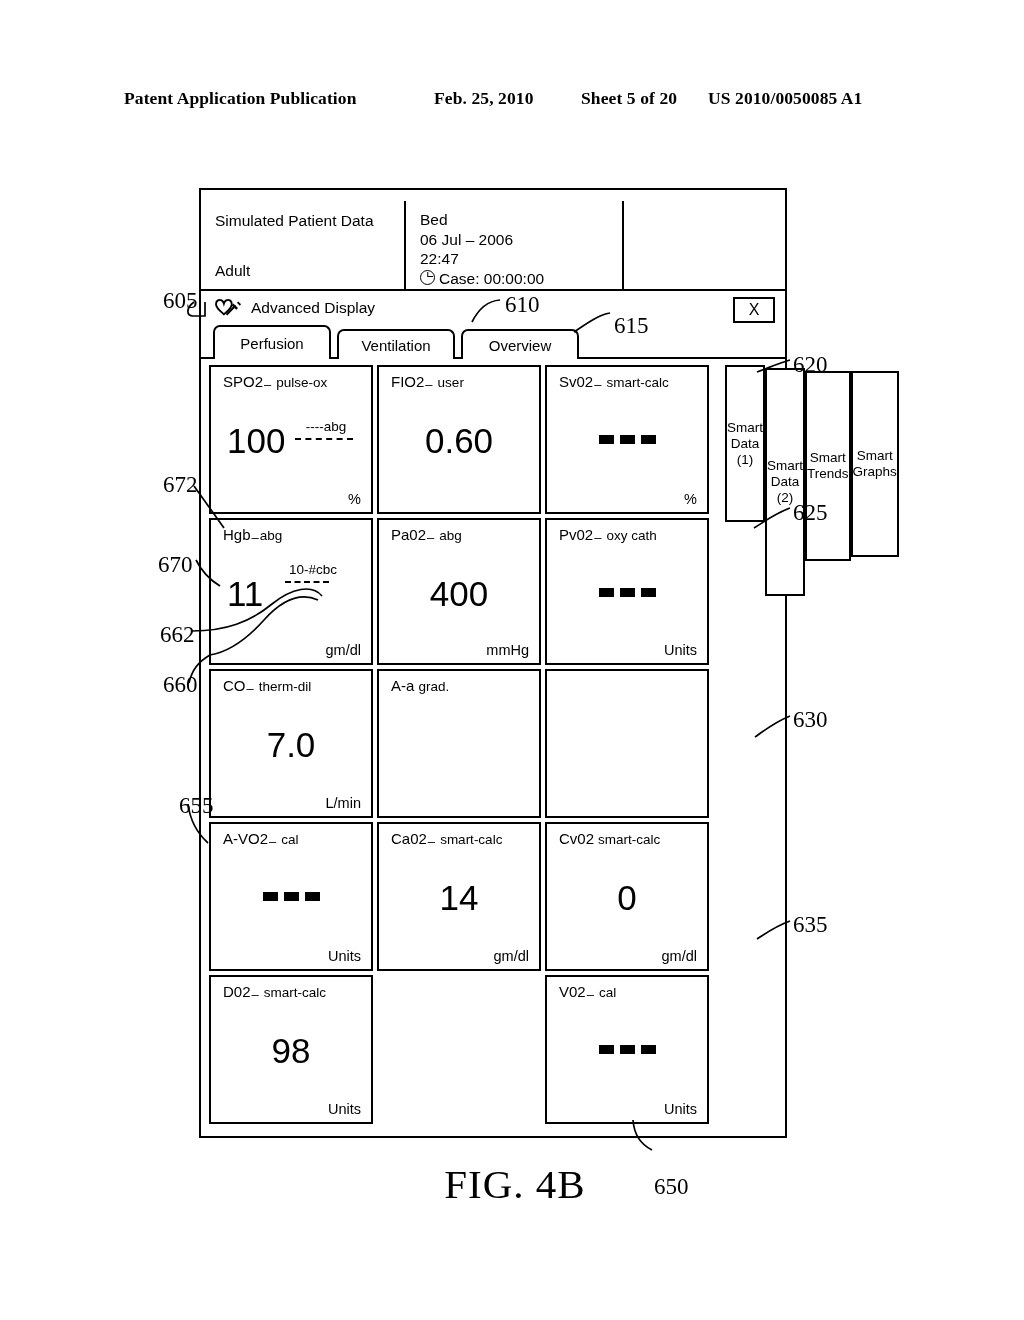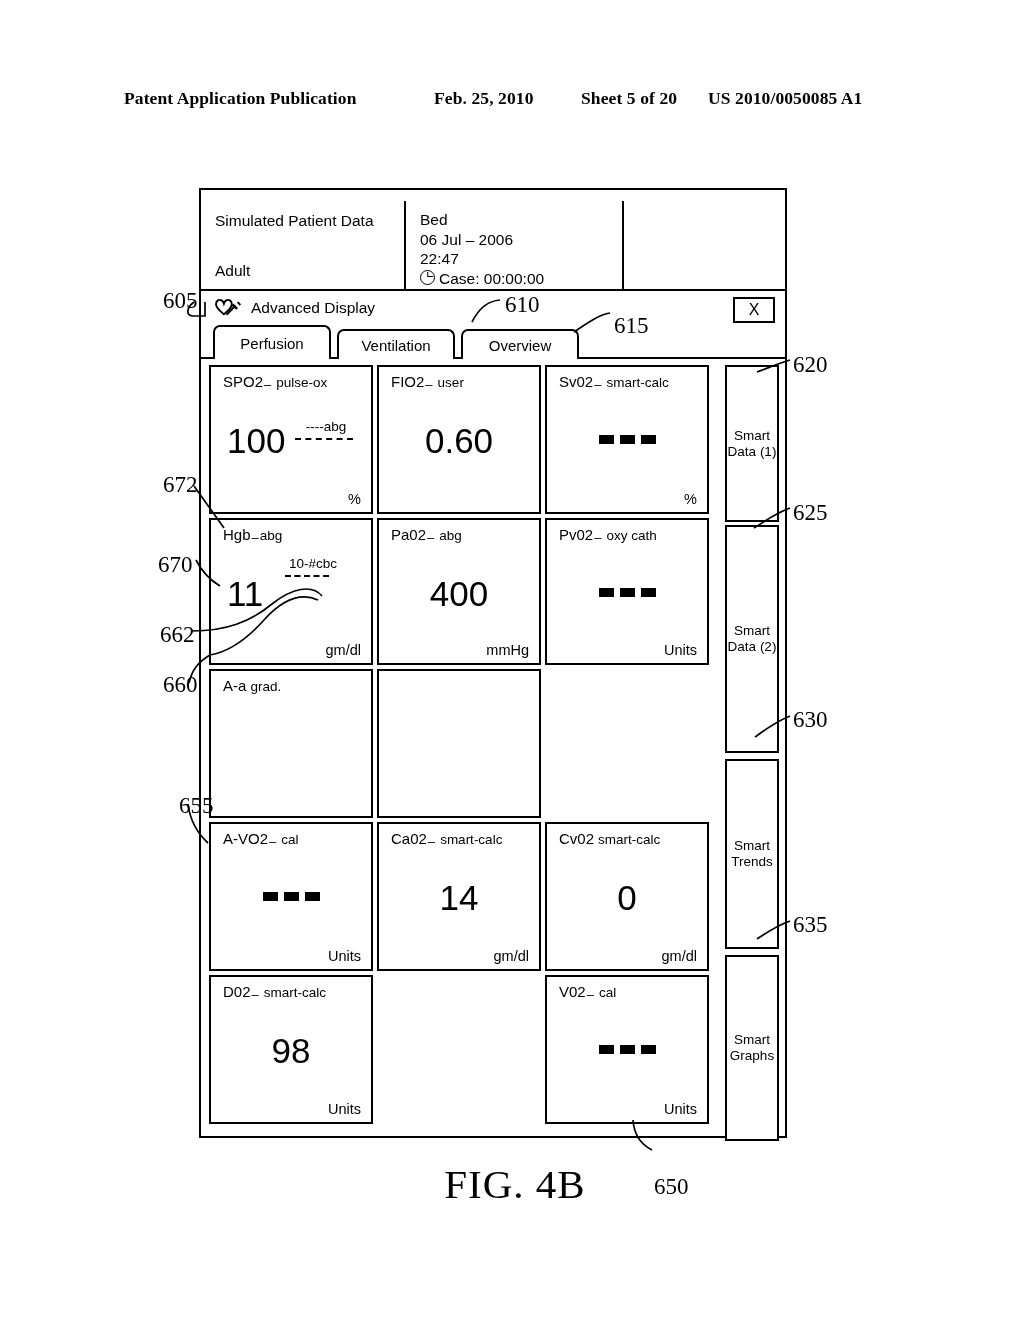--- a/index.html
+++ b/index.html
@@ -184,29 +184,29 @@
     white-space:nowrap;
     text-align:center;
   }
   .tile-sec .dashline{
     display:block;
     border-top:2px dashed #000;
     margin-top:4px;
   }
   .sec-spo2{left:84px;top:52px;width:62px;}
   .sec-spo2 .dashline{width:58px;}
-  .sec-hgb{left:66px;top:36px;width:72px;}
+  .sec-hgb{left:66px;top:42px;width:72px;}
   .sec-hgb .dashline{width:44px;margin-left:8px;}
 
   
   #sidebar{
     position:relative;
     width:72px;
     margin-left:16px;
-    display:flex;flex-direction:column;
+    display:flex;flex-direction:row;
   }
   .side-btn{
     border:2.2px solid #000;
     box-sizing:border-box;
     background:#fff;
     display:flex;align-items:center;justify-content:center;
     text-align:center;
     font-size:13.5px;
     line-height:16px;
     position:relative;
@@ -350,20 +350,27 @@
             <span class="abbr">Pv02</span><span class="sep">–</span> <span class="src">oxy cath</span>
           </div>
           <div class="tile-value center dashes">
             <span class="dash-mark"></span><span class="dash-mark"></span><span class="dash-mark"></span>
           </div>
           <div class="tile-units">Units</div>
         </div>
       </div>
 
       <div class="grid-row r3">
+        <div class="tile">
+          <div class="tile-label">
+            <span class="abbr">CO</span><span class="sep">–</span> <span class="src">therm-dil</span>
+          </div>
+          <div class="tile-value center">7.0</div>
+          <div class="tile-units">L/min</div>
+        </div>
 
         <div class="tile">
           <div class="tile-label">
             <span class="abbr">A-a</span> <span class="src">grad.</span>
           </div>
           <div class="tile-units"></div>
         </div>
 
         <div class="tile blank"></div>
       </div>

